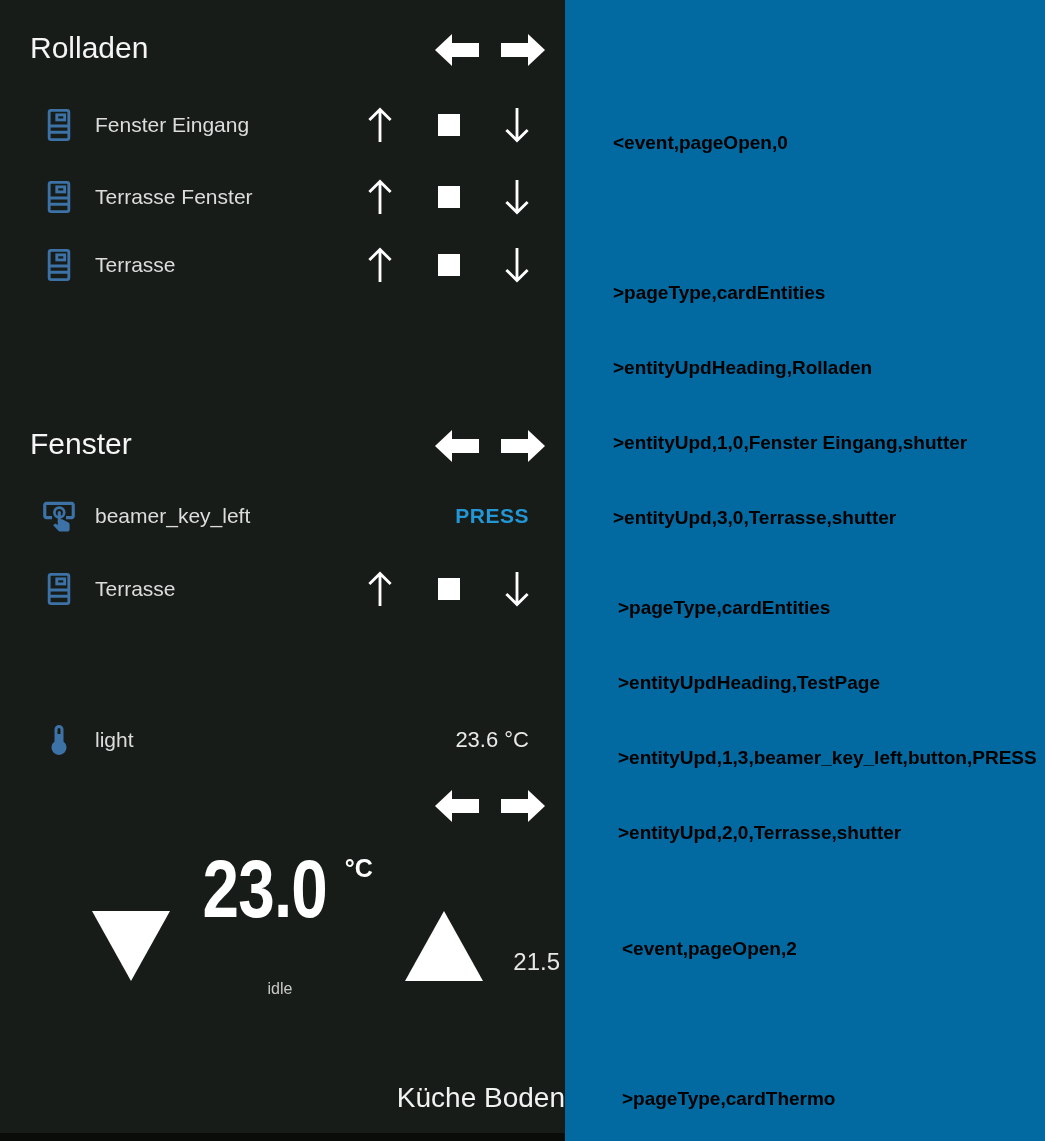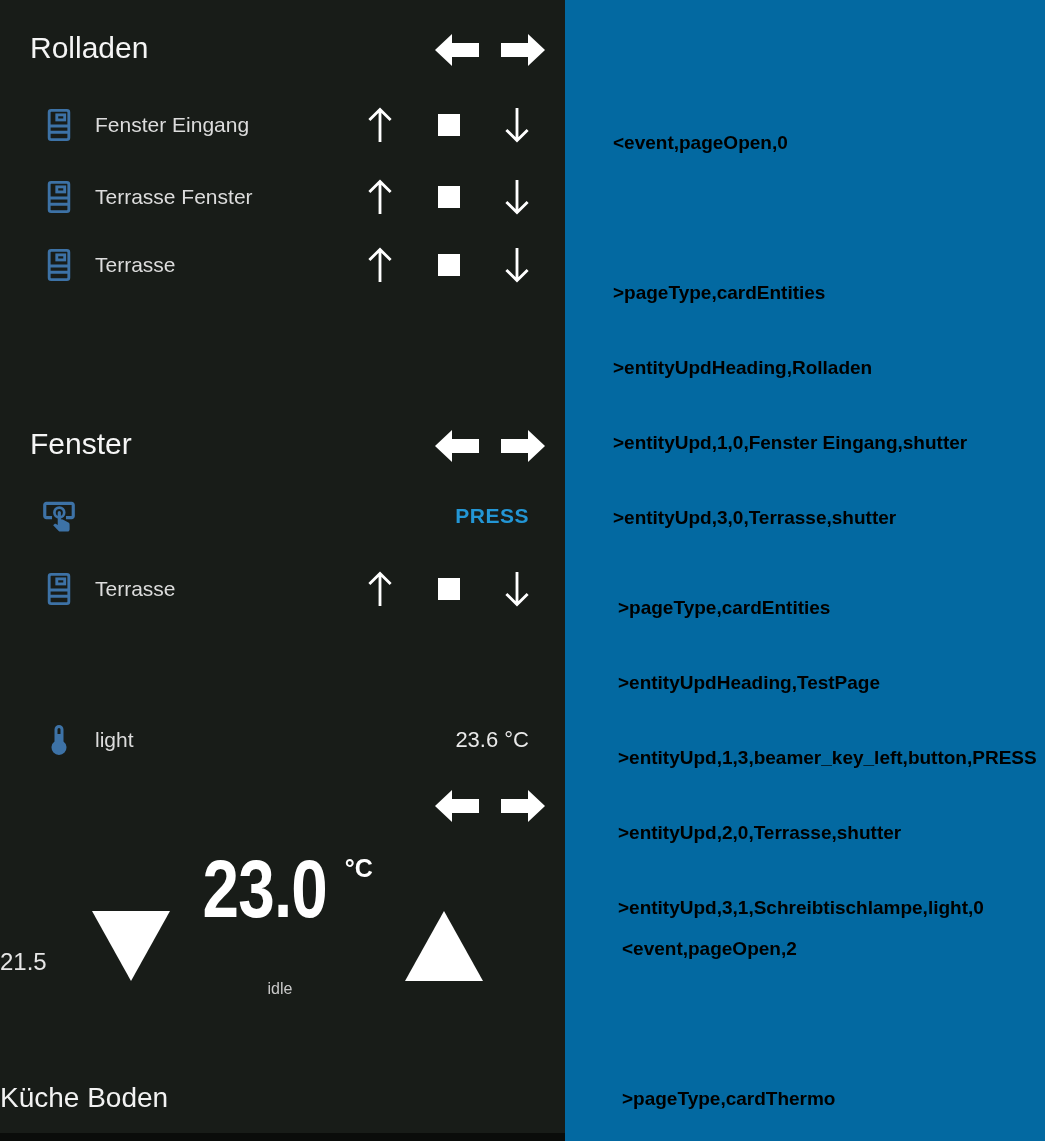--- a/index.html
+++ b/index.html
@@ -33,23 +33,23 @@
   
   .toggle{position:absolute;left:470px;top:8px;width:58px;height:30px}
   .toggle-track{position:absolute;left:8px;top:5px;width:50px;height:20px;border-radius:10px;background:var(--toggle_track)}
   .toggle-knob{position:absolute;left:0;top:0;width:30px;height:30px;border-radius:50%;background:var(--toggle_knob)}
   
   .thermo-temp{position:absolute;left:0;top:78px;width:560px;display:flex;justify-content:center;align-items:flex-start;color:#fff}
   .thermo-temp .num{font-size:82px;font-weight:700;line-height:1;display:inline-block;transform:scaleX(.8);transform-origin:center top;letter-spacing:-1px}
   .thermo-temp .unit{font-size:25px;font-weight:700;margin-top:6px;margin-left:2px}
   .tri-btn{position:absolute;top:141px;width:78px;height:70px}
   .tri-btn.down{left:92px}.tri-btn.up{left:405px}
-  .thermo-target{position:absolute;left:0;top:178px;width:560px;text-align:left;font-size:24px;color:#e6e6e6}
+  .thermo-target{position:absolute;left:0;top:178px;width:560px;text-align:right;font-size:24px;color:#e6e6e6}
   .thermo-state{position:absolute;left:0;top:210px;width:560px;text-align:center;font-size:16px;color:#c9c9c9}
-  .thermo-title{position:absolute;left:0;top:312px;width:565px;text-align:left;font-size:28px;color:#f2f2f2}
+  .thermo-title{position:absolute;left:0;top:312px;width:565px;text-align:right;font-size:28px;color:#f2f2f2}
   .bottom-strip{position:absolute;left:0;bottom:0;width:565px;height:8px;background:#0a0c0a}
   
   .log{position:absolute;color:#000;font-weight:700;font-size:19px;line-height:25px;white-space:pre}
   .log-line{height:25px}
 </style>
 </head>
 <body>
 
 <div class="stage">
   <div class="panel">
@@ -164,20 +164,21 @@
       </div>
 
       <div class="row" style="top:97px">
         <span class="ent-icon">
           <svg viewBox="0 0 24 24" width="40" height="40">
             <path style="fill:var(--accent_blue)" d="M20 3H4C2.9 3 2 3.9 2 5v7c0 1.1.9 2 2 2h3.6v-2H4V5h16v7h-3.6v2H20c1.1 0 2-.9 2-2V5c0-1.1-.9-2-2-2z"></path>
             <circle cx="12.2" cy="9.8" r="3.1" fill="none" stroke-width="1.7" style="stroke:var(--accent_blue)"></circle>
             <path style="fill:var(--accent_blue)" d="M11.2 9.8c0-.55.45-1 1-1s1 .45 1 1v4.3l1.2.15 3.5 1.9c.5.25.8.75.8 1.3v3.1c0 .7-.6 1.3-1.3 1.3h-4.6c-.4 0-.75-.15-1-.4l-3.5-3.6.7-.7c.2-.2.45-.3.7-.3h.2l1.3.9V9.8z"></path>
           </svg>
         </span>
+        <span class="ent-label">beamer_key_left</span>
         <button class="press-btn">PRESS</button>
       </div>
 
       <div class="row" style="top:170px">
         <span class="ent-icon">
           <svg viewBox="0 0 24 24" width="38" height="38">
               <g fill="none" stroke-width="1.8" style="stroke:var(--accent_blue)">
                 <rect x="5.8" y="2.8" width="12.4" height="18.4" rx="1.2"></rect>
                 <rect x="10.6" y="5.6" width="5" height="3.2"></rect>
                 <path d="M6 12.6h12M6 16.6h12"></path>
@@ -258,21 +259,20 @@
     <div class="log-line">&gt;entityUpd,1,0,Fenster Eingang,shutter</div>
     <div class="log-line">&gt;entityUpd,3,0,Terrasse,shutter</div>
   </div>
 
   <div class="log" style="left:618px;top:470px">
     <div class="log-line"></div>
     <div class="log-line">&gt;pageType,cardEntities</div>
     <div class="log-line">&gt;entityUpdHeading,TestPage</div>
     <div class="log-line">&gt;entityUpd,1,3,beamer_key_left,button,PRESS</div>
     <div class="log-line">&gt;entityUpd,2,0,Terrasse,shutter</div>
-    <div class="log-line">&gt;entityUpd,3,1,Schreibtischlampe,light,0</div>
   </div>
 
   <div class="log" style="left:622px;top:886px">
     <div class="log-line">&lt;event,pageOpen,2</div>
     <div class="log-line"></div>
     <div class="log-line">&gt;pageType,cardThermo</div>
     
   </div>
 </div>
 

